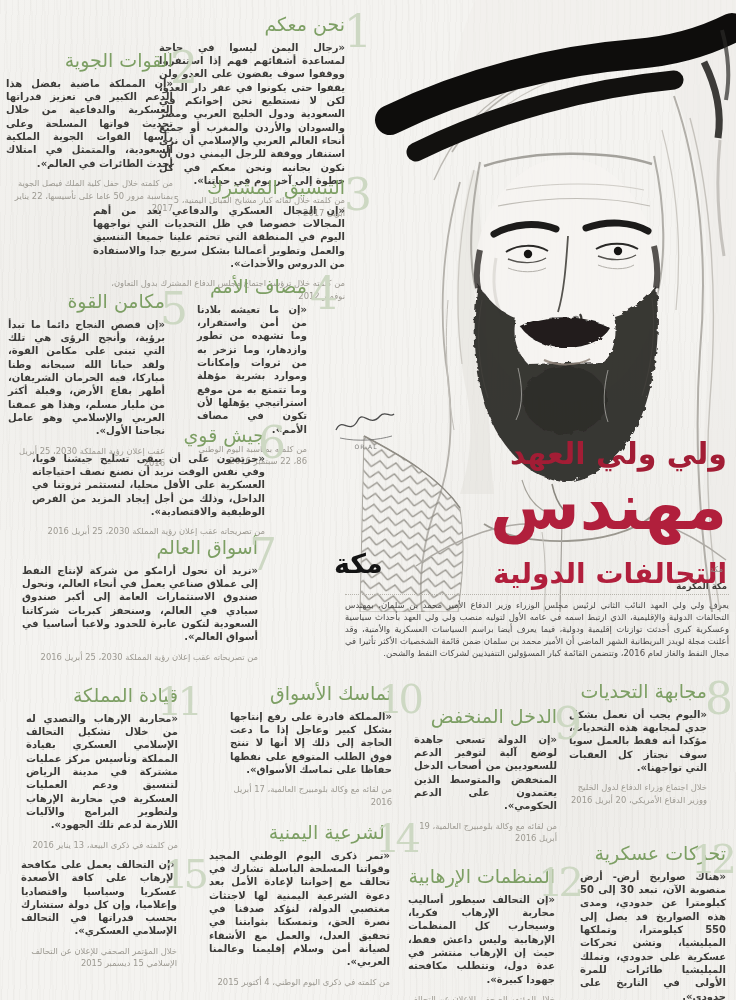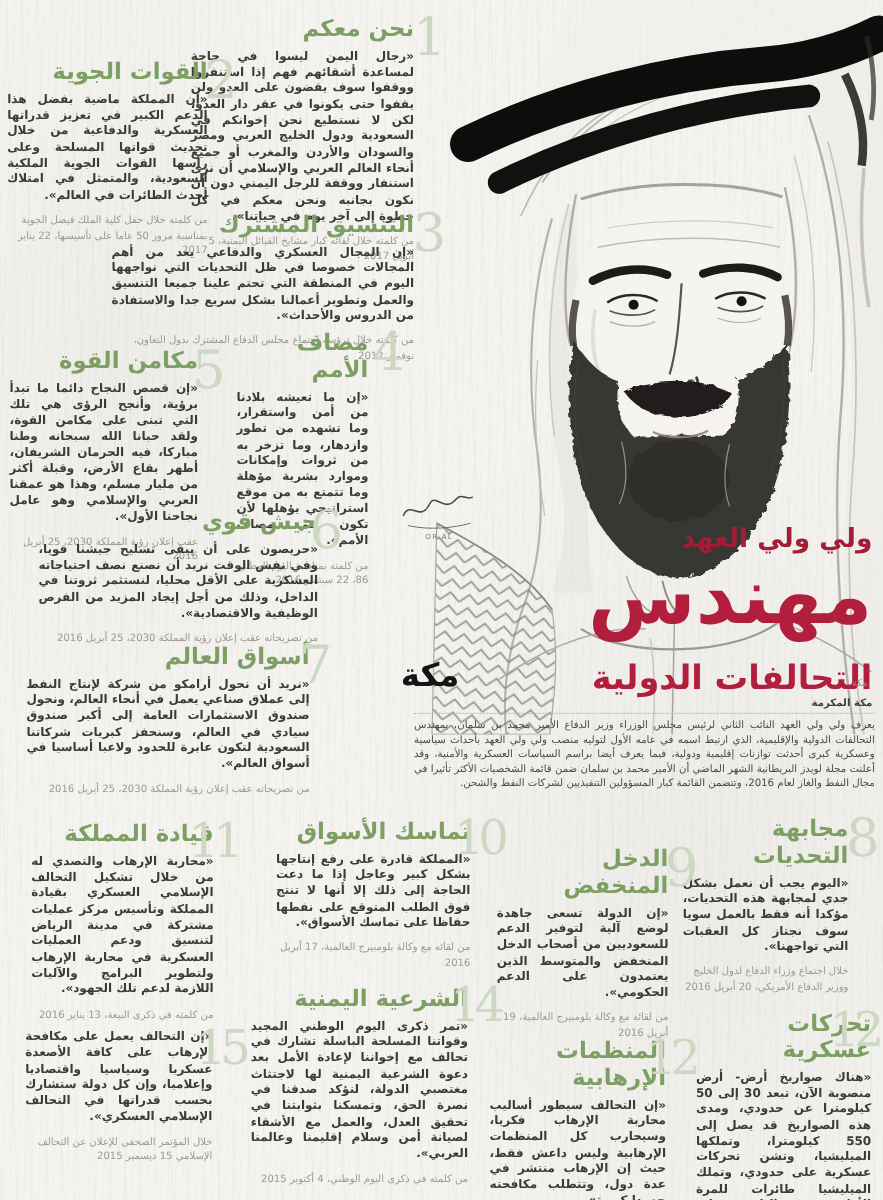--- a/index.html
+++ b/index.html
@@ -21,21 +21,21 @@
 
   
   .sec{position:absolute;z-index:2;}
   .sec-num{
     position:absolute;top:-4px;line-height:1;
     font-family:"DejaVu Serif",serif;font-weight:400;
     font-size:44px;color:#cdd8c3;letter-spacing:-3px;
   }
   .sec.two .sec-num{font-size:40px;letter-spacing:-5px;}
   .sec-title{
-    margin:0 0 5px 0;font-size:19px;font-weight:bold;line-height:1.15;
+    margin:0 0 5px 0;font-size:19px;font-weight:normal;line-height:1.15;
     color:#7d9f64;
   }
   .sec-quote{
     margin:0 0 7px 0;font-size:10px;font-weight:bold;color:#3c3b38;
     line-height:1.33;text-align:justify;
   }
   .sec-source{margin:0;font-size:8.4px;color:#9c9991;line-height:1.5;}
 
   .s1{top:14px;right:391px;width:186px;}  .s1 .sec-num{right:-24px;}
   .s2{top:50px;right:563px;width:167px;}  .s2 .sec-num{right:-22px;}
@@ -48,21 +48,21 @@
   .s9{top:706px;right:179px;width:143px;} .s9 .sec-num{right:-22px;}
   .s10{top:683px;right:344px;width:162px;}.s10 .sec-num{right:-27px;}
   .s11{top:685px;right:558px;width:152px;}.s11 .sec-num{right:-20px;}
   .s12{top:843px;right:10px;width:146px;} .s12 .sec-num{right:-6px;}
   .s13{top:866px;right:181px;width:147px;}.s13 .sec-num{right:-24px;}
   .s14{top:822px;right:346px;width:181px;}.s14 .sec-num{right:-26px;margin-left:28px;}
   .s15{top:858px;right:559px;width:156px;}.s15 .sec-num{right:-27px;}
 
   
   .h-block{position:absolute;right:9px;top:438px;width:310px;text-align:right;z-index:2;}
-  .h1{font-size:22px;font-weight:bold;color:#a21d35;line-height:1.05;}
+  .h1{font-size:30px;font-weight:bold;color:#a21d35;line-height:1.05;}
   .h2{font-size:65px;font-weight:bold;color:#b11f3c;line-height:1.02;margin-top:4px;}
   .h3{font-size:28px;font-weight:bold;color:#b11f3c;line-height:1.05;margin-top:19px;}
 
   .logo{position:absolute;left:334px;top:550px;font-size:27px;font-weight:bold;color:#141414;z-index:2;line-height:1;}
   .paper-name{position:absolute;right:13px;top:565px;font-size:8px;color:#8f8d86;z-index:2;}
   .city-name{position:absolute;right:9px;top:581px;font-size:8.5px;font-weight:bold;color:#3f3e3a;z-index:2;}
   .dotline{position:absolute;left:345px;top:594px;width:384px;border-top:1px dotted #b7b4ac;z-index:2;}
   .lead{
     position:absolute;right:7px;top:599px;width:384px;z-index:2;
     font-size:8.5px;color:#4a4947;line-height:1.42;text-align:justify;margin:0;

